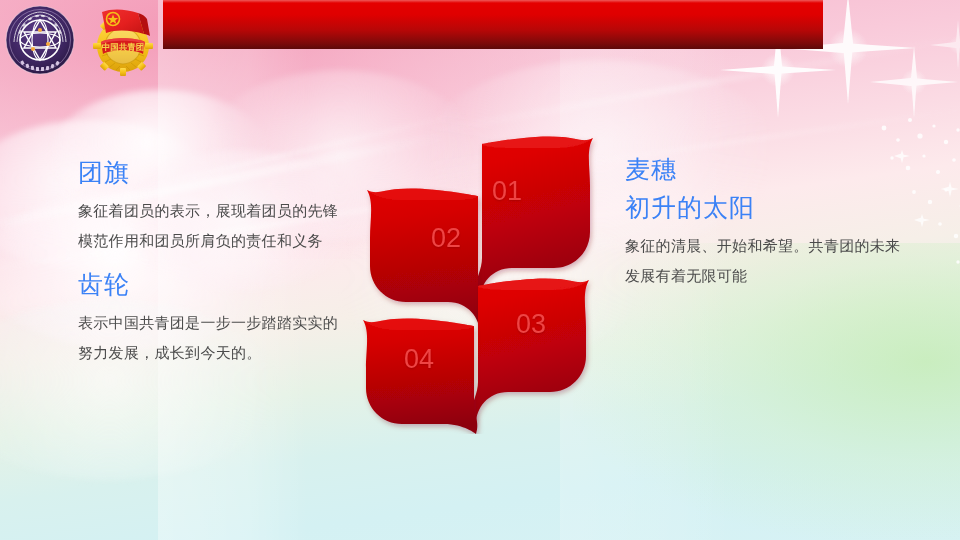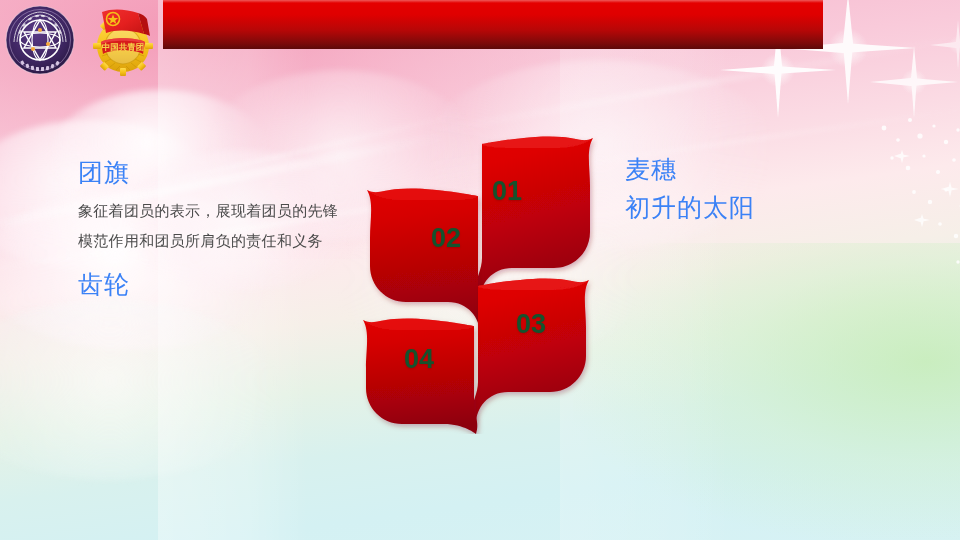--- a/index.html
+++ b/index.html
@@ -185,22 +185,22 @@
   .blk-body.last { margin-bottom: 0; }
 
   
   .leaves {
     position: absolute;
     left: 362px; top: 134px;
     width: 236px; height: 300px;
   }
   .leaf-num {
     position: absolute;
-    color: #14532d;
-    font-weight: bold;
+    color: #ef4444;
+    font-weight: normal;
     font-size: 27px;
     letter-spacing: 0px;
     text-shadow: 0 1px 2px rgba(90,0,0,.28);
   }
   .n01 { left: 130px; top: 42px; }
   .n02 { left: 34px;  top: 89px; margin-left: 35px; }
   .n03 { left: 122px; top: 175px; margin-left: 32px; }
   .n04 { left: 42px;  top: 210px; }
 </style>
 </head>
@@ -494,20 +494,22 @@
     <span class="leaf-num n01">01</span>
     <span class="leaf-num n02">02</span>
     <span class="leaf-num n03">03</span>
     <span class="leaf-num n04">04</span>
   </div>
 
   <div class="col col-left">
     <h2 class="blk-title">团旗</h2>
     <p class="blk-body">象征着团员的表示，展现着团员的先锋模范作用和团员所肩负的责任和义务</p>
     <h2 class="blk-title">齿轮</h2>
+    <p class="blk-body last">表示中国共青团是一步一步踏踏实实的努力发展，成长到今天的。</p>
   </div>
 
   <div class="col col-right">
     <h2 class="blk-title">麦穗</h2>
     <h2 class="blk-title">初升的太阳</h2>
+    <p class="blk-body last">象征的清晨、开始和希望。共青团的未来发展有着无限可能</p>
   </div>
 
 </div>
 
 </body></html>

